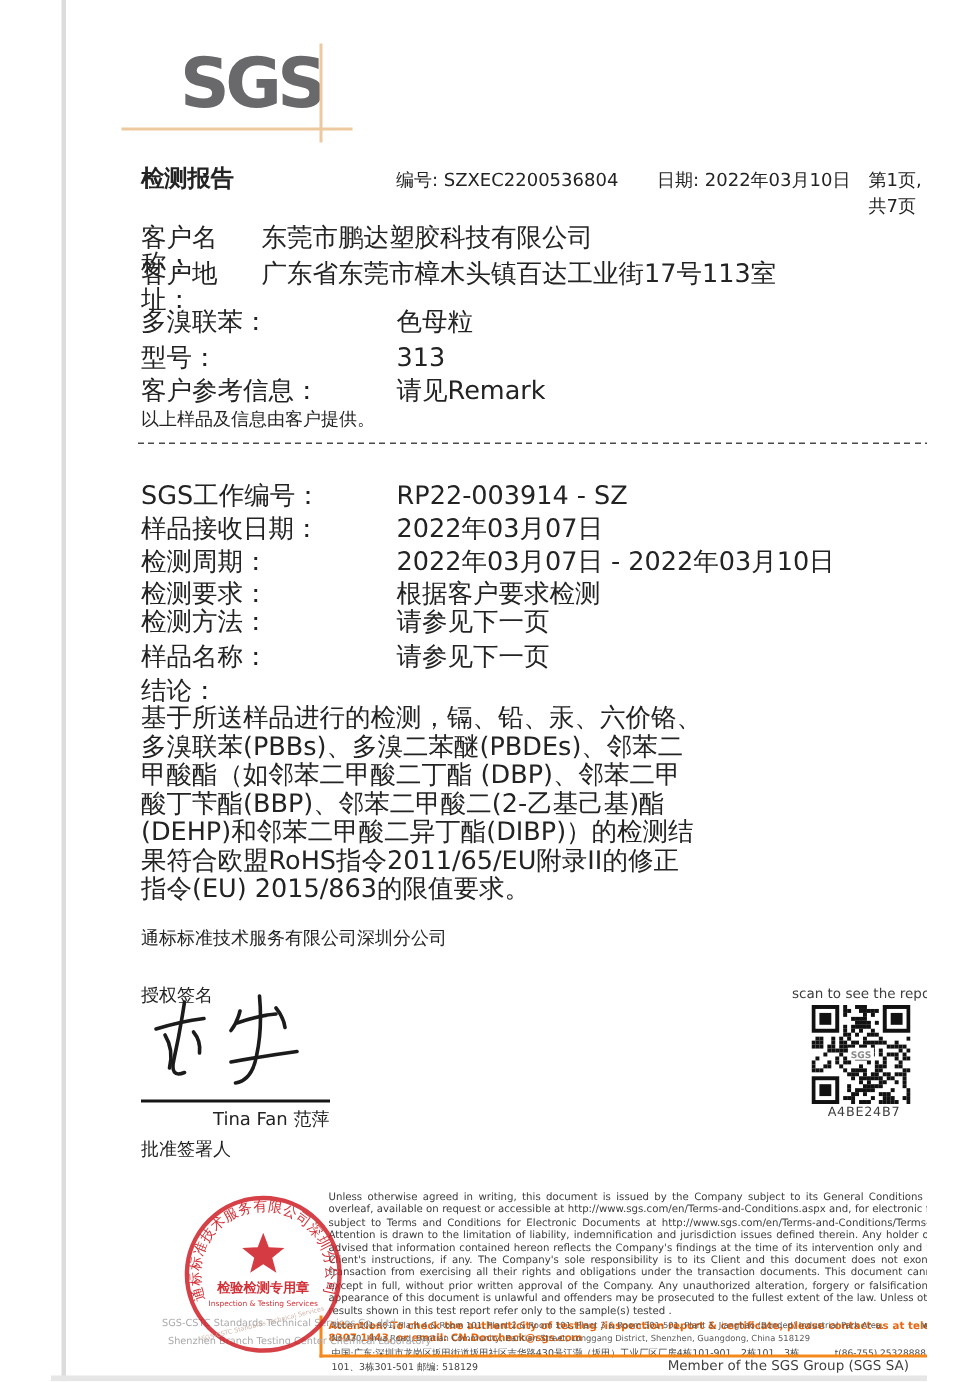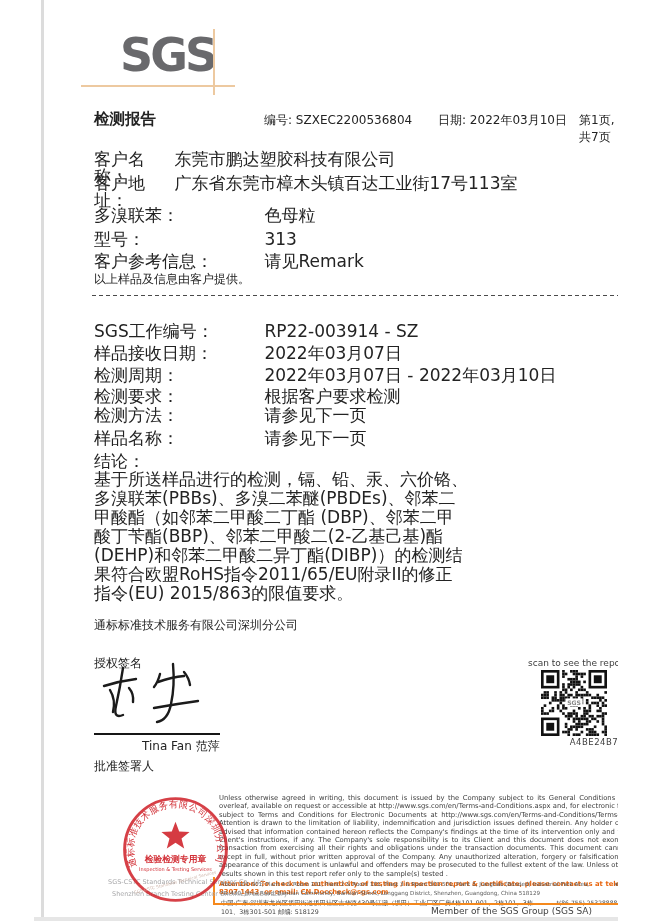--- a/index.html
+++ b/index.html
@@ -40,34 +40,34 @@
   .sig-auth { position:absolute; left:60px; top:655px; font-size:12px; }
   .sig-svg { position:absolute; left:62px; top:656px; }
   .sig-line { position:absolute; left:60px; top:733px; width:126px; height:2px; background:#161616; }
   .sig-name { position:absolute; left:60px; top:738px; font-size:12px;margin-left:48px; }
   .sig-title { position:absolute; left:60px; top:758px; font-size:12px; }
 
   
   .qr-caption { position:absolute; left:494px; top:658px; width:112px; text-align:left;
     font-size:9px; color:#3d3d3d; }
   .qr-svg { position:absolute; left:507px; top:670px; }
-  .qr-code { position:absolute; left:504px; top:737px; width:112px; text-align:center;
+  .qr-code { position:absolute; left:486px; top:737px; width:112px; text-align:center;
     font-size:8.5px; color:#3d3d3d; letter-spacing:0.5px; }
 
   
   .legal { position:absolute; left:185px; top:794px; width:463px; font-size:6.8px;
     line-height:8.4px; color:#3c3c3c; text-align:justify; }
   .attention { margin-top:2px; color:#e8650e; font-weight:bold; }
   .addr-block { position:absolute; left:187px; top:879px; width:461px; font-size:5.6px; color:#5a5a5a; }
   .addr-row { display:flex; justify-content:space-between; line-height:9px; align-items:baseline; }
   .addr-row .r { white-space:nowrap; margin-left:6px; color:#4c4c4c; font-size:6px; }
   .addr-cn { font-size:6.3px; color:#3f3f3f; }
   .orange-v { position:absolute; left:179px; top:877px; width:2px; height:28px; background:#f5891d; }
   .orange-h { position:absolute; left:179px; top:903px; right:0; height:2px; background:#f5891d; }
-  .member { position:absolute; right:26px; top:906px; font-size:9px; color:#3f3f3f; }
+  .member { position:absolute; right:12px; top:906px; font-size:9px; color:#3f3f3f; }
 
   
   .lab-co1 { position:absolute; left:74px; top:878px; font-size:6.5px; color:#a9a9ab; z-index:1; }
   .lab-co2 { position:absolute; left:78px; top:890px; font-size:6.5px; color:#a9a9ab; z-index:1; }
   .stamp { position:absolute; left:86px; top:794px; z-index:2; opacity:0.93; }
 </style>
 </head>
 <body>
 
 <div class="page">

